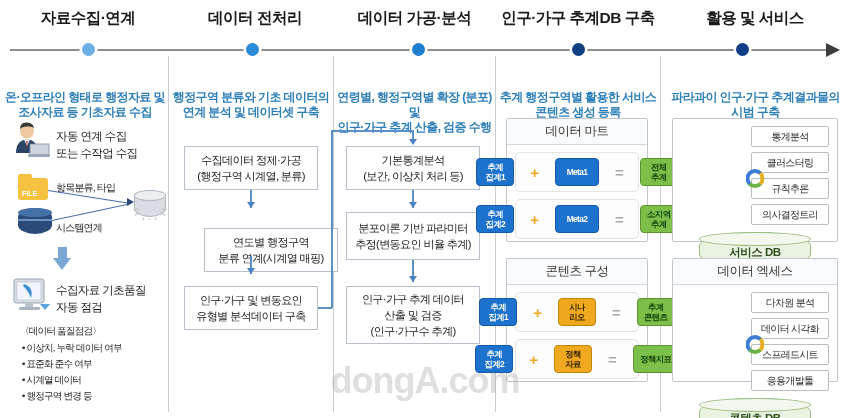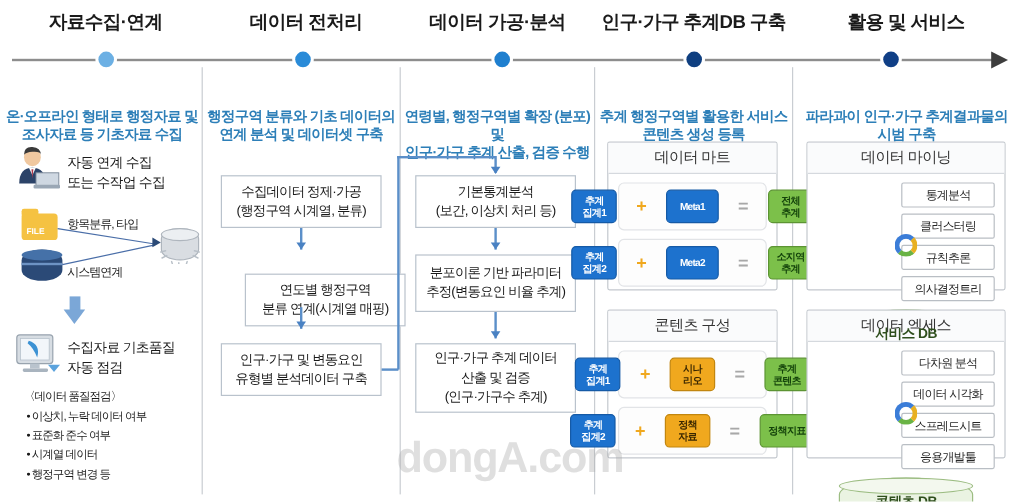--- a/index.html
+++ b/index.html
@@ -431,21 +431,20 @@
           <span style="white-space:pre-line;text-align:center;">정책
 자료</span>
         </div>
         <div class="op eq">=</div>
         <div class="chip green" style="min-width:46px;">정책지표</div>
       </div>
     </div>
   </div>
 
   <div class="panel" style="left:672px;top:118px;width:166px;height:124px;">
-    <div class="panel-head">데이터 마이닝</div>
     <div class="panel-body">
       <div class="tag-grid">
         <div class="tag">통계분석</div>
         <div class="tag">클러스터링</div>
         <div class="tag">규칙추론</div>
         <div class="tag">의사결정트리</div>
       </div>
       <div class="ring" style="top:50px;"></div>
       <div class="db-cyl">
         <span>서비스 DB</span>

